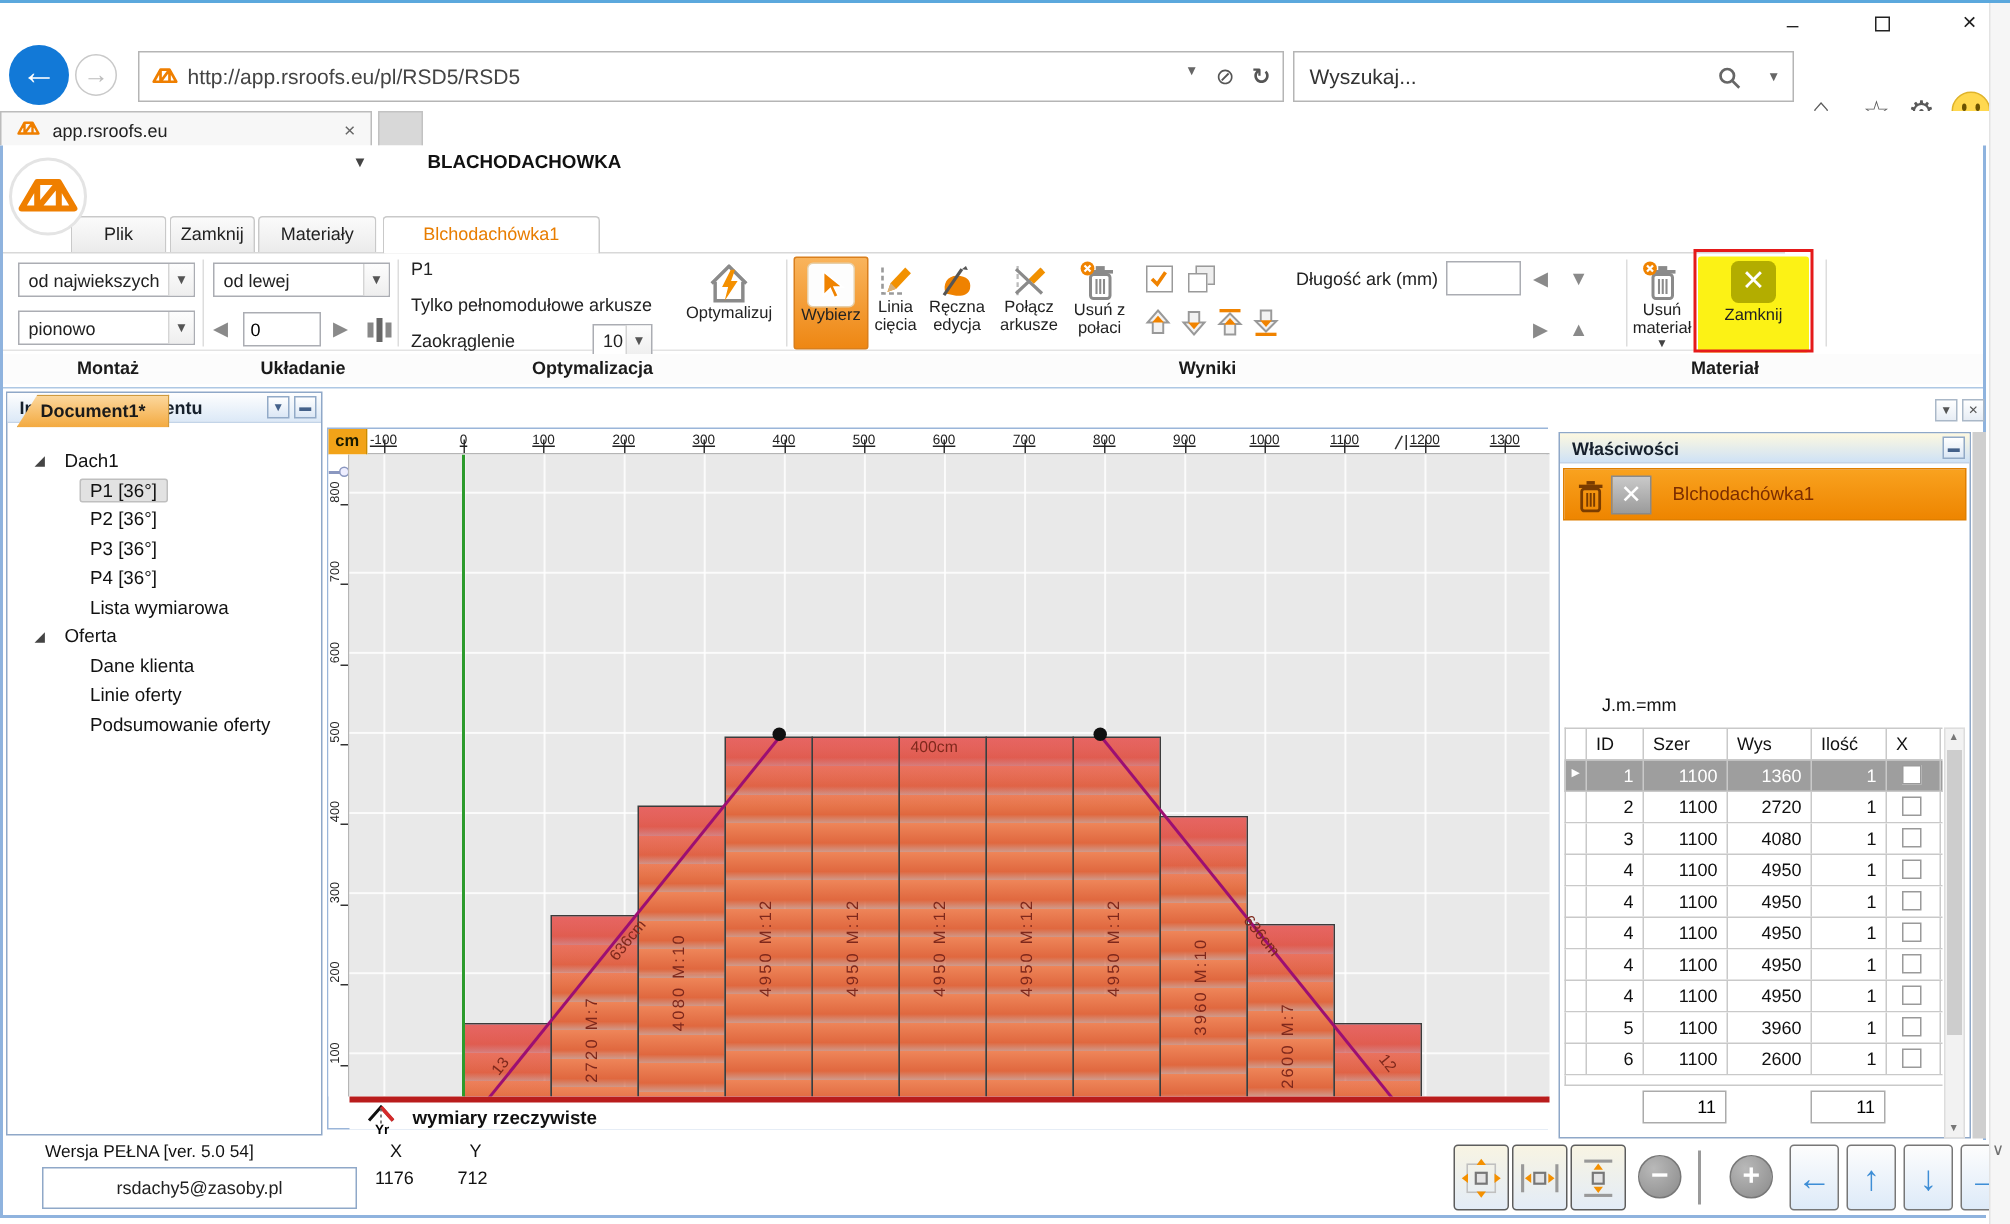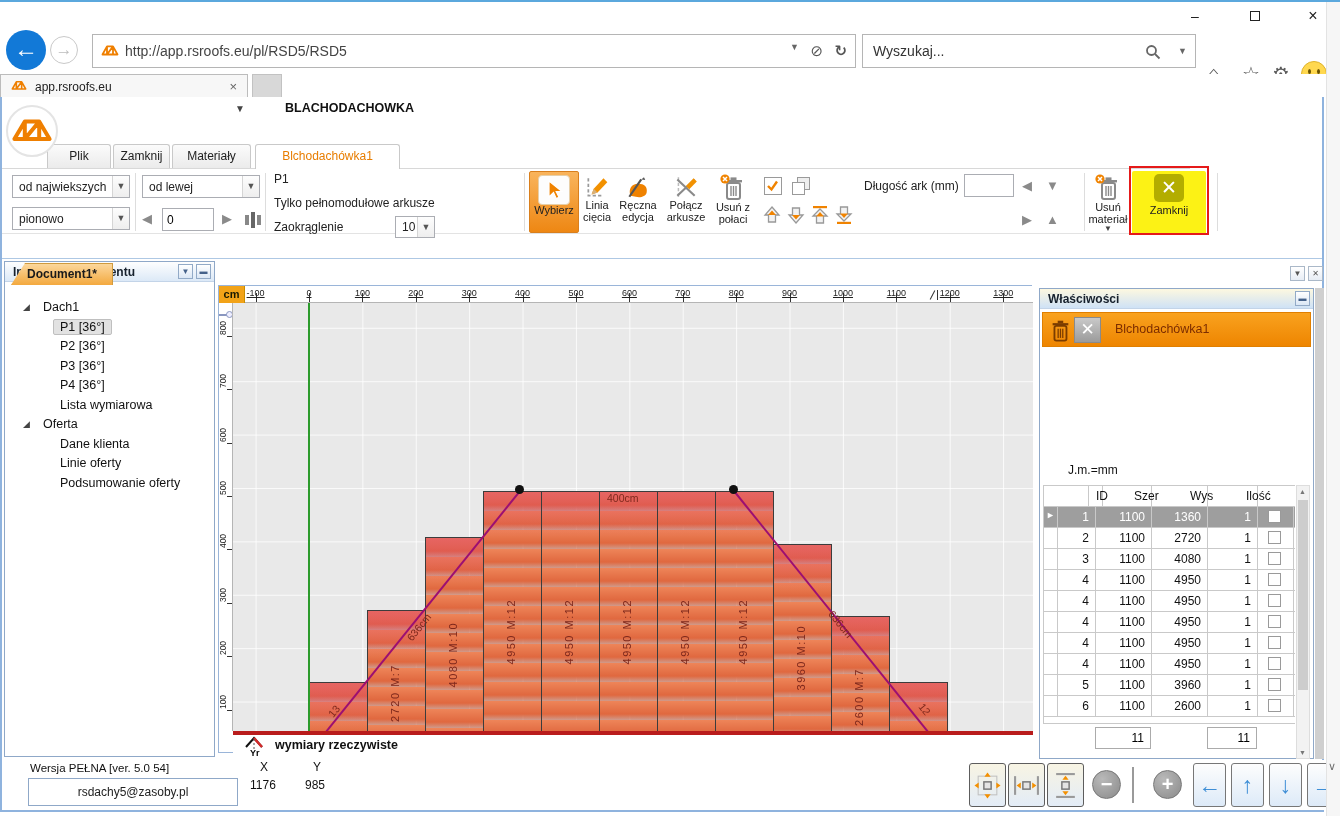--- a/index.html
+++ b/index.html
@@ -108,21 +108,21 @@
   #props { position:absolute; left:1037px; top:29px; width:275px; height:471px; border:1px solid #8fa8c8; background:#fff; }
   #props .hdr { position:relative; height:20px; background:linear-gradient(#fdf8e0,#cfe2f6); border-bottom:1px solid #c3d4e8; font-size:12px; font-weight:bold; color:#16202c; padding:3px 0 0 8px; }
   #matrow { position:absolute; left:2px; top:23px; width:269px; height:35px; background:linear-gradient(#f9a21f,#ee8500); border:1px solid #e07f00; }
   #matrow .name { position:absolute; left:72px; top:9px; font-size:12.5px; color:#7c2d00; }
   #matrow .xbtn { position:absolute; left:31px; top:4px; width:27px; height:26px; background:linear-gradient(#c9c9c9,#9b9b9b); border:1px solid #8a8a8a; color:#fff; font-size:17px; font-weight:bold; text-align:center; line-height:24px; }
   #unitlabel { position:absolute; left:28px; top:174px; font-size:12px; color:#111; }
   #ptable { position:absolute; left:3px; top:196px; width:252px; }
   .trow { display:grid; grid-template-columns:14px 38px 56px 56px 50px 36px; height:21px; border-bottom:1px solid #c9c9c9; border-left:1px solid #c9c9c9; background:#fff; }
   .trow > div { border-right:1px solid #c9c9c9; font-size:12px; color:#111; text-align:right; padding:3px 6px 0 0; position:relative; }
   .trow.headr { height:22px; border-top:1px solid #c9c9c9; }
-  .trow.headr > div { text-align:left; padding-left:6px; font-size:12px;margin-left:32px; }
+  .trow.headr > div { text-align:left; padding-left:6px; font-size:12px; }
   .trow.sel { background:#9e9e9e; }
   .trow.sel > div { color:#fff; }
   .trow .marker { text-align:center; padding:3px 0 0 0; font-size:9px; color:#000; }
   .cb { position:absolute; left:10px; top:3px; width:13px; height:13px; border:1px solid #9a9a9a; background:#fff; }
   #tfoot { position:absolute; left:3px; width:252px; height:24px; }
   .fbox { position:absolute; top:1px; height:22px; border:1px solid #ababab; font-size:12px; text-align:right; padding:3px 6px 0 0; background:#fff; }
   #tscroll { position:absolute; left:256px; top:196px; width:14px; height:274px; background:#f2f2f2; border:1px solid #ddd; }
   #tscroll .thumb { position:absolute; left:1px; top:14px; width:10px; height:190px; background:#cdcdcd; }
   #tscroll .sarr { position:absolute; left:2px; font-size:7px; color:#777; }
   #splitter { position:absolute; left:1313px; top:29px; width:9px; height:471px; background:#cfcfcf; }
@@ -244,20 +244,28 @@
           </svg>
       </span>
 
       <div class="rlabel" style="left:272px;top:3px">P1</div>
       <div class="rlabel" style="left:272px;top:27px">Tylko pełnomodułowe arkusze</div>
       <div class="rlabel" style="left:272px;top:51px">Zaokrąglenie</div>
       <div class="dd" style="left:393px;top:47px;width:40px;height:22px">
         <span class="lbl" style="top:3px">10</span>
         <span class="arr" style="line-height:20px">▼</span>
       </div>
+      <div class="rbtn" style="left:448px;top:2px;width:72px;height:62px">
+        <svg width="30" height="30" viewBox="0 0 26 26">
+          <path d="M3 13 L13 3 L23 13" stroke="#8a8a8a" fill="none" stroke-width="2" stroke-linejoin="round"></path>
+          <path d="M5 12 V23 H21 V12" stroke="#8a8a8a" fill="none" stroke-width="2"></path>
+          <path d="M14 5 L9 15 H12.5 L10.5 23 L18 11.5 H14.2 L16.5 5 Z" fill="#f49000"></path>
+        </svg>
+        <span>Optymalizuj</span>
+      </div>
 
       <div class="rbtn" id="btn-wybierz" style="left:527px;top:2px;width:50px;height:62px">
         <span class="cwrap">
           <svg width="22" height="22" viewBox="0 0 22 22">
               <path d="M6 2 L6 18 L10.5 13.5 L13.2 19.5 L16 18.2 L13.2 12.5 L19 12.5 Z" fill="#f08300" stroke="#fff" stroke-width="1.2"></path>
             </svg>
         </span>
         <span>Wybierz</span>
       </div>
       <div class="rbtn" style="left:578px;top:2px;width:34px;height:62px">
@@ -353,20 +361,27 @@
         <span>Usuń materiał</span>
         <span style="font-size:8px;color:#444">▼</span>
       </div>
       <div class="rbtn" id="btn-zamknij" style="left:1130px;top:2px;width:74px;height:64px">
         <span class="zicon">✕</span>
         <span style="margin-top:3px">Zamknij</span>
       </div>
     </div>
     <div class="abs" id="annot"></div>
 
+    <div class="abs" id="grouplabels">
+      <span class="glabel" style="left:70px">Montaż</span>
+      <span class="glabel" style="left:200px">Układanie</span>
+      <span class="glabel" style="left:393px">Optymalizacja</span>
+      <span class="glabel" style="left:803px">Wyniki</span>
+      <span class="glabel" style="left:1148px">Materiał</span>
+    </div>
 
     <div class="abs" id="dock">
 
       <div id="inspector">
         <div class="hdr">
           <span>Inspektor dokumentu</span>
           <span class="phbtn" style="right:21px">▼</span>
           <span class="phbtn" style="right:3px">▬</span>
         </div>
         <div id="tree" style="padding-top:16px">
@@ -656,21 +671,21 @@
       </div>
       <div id="splitter"></div>
     </div>
 
     <div class="abs" id="statusbar">
       <div id="version">Wersja PEŁNA [ver. 5.0 54]</div>
       <div id="account">rsdachy5@zasoby.pl</div>
       <span class="xy-lab" style="left:234px">X</span>
       <span class="xy-val" style="left:224px">1176</span>
       <span class="xy-lab" style="left:287px">Y</span>
-      <span class="xy-val" style="left:279px">985</span>
+      <span class="xy-val" style="left:279px">712</span>
 
       <div class="fitbtn" style="left:943px;top:3px">
         <svg width="27" height="27" viewBox="0 0 26 26">
           <rect x="4" y="4" width="18" height="18" fill="none" stroke="#c0c0c0"></rect>
           <rect x="9.5" y="9.5" width="7" height="7" fill="#e4e4e4" stroke="#777" stroke-width="1.4"></rect>
           <path d="M13 0.5 L16 4.5 H10 Z" fill="#f49000"></path>
             <path d="M13 25.5 L16 21.5 H10 Z" fill="#f49000"></path>
           <path d="M0.5 13 L4.5 10 V16 Z" fill="#f49000"></path>
             <path d="M25.5 13 L21.5 10 V16 Z" fill="#f49000"></path>
         </svg>

